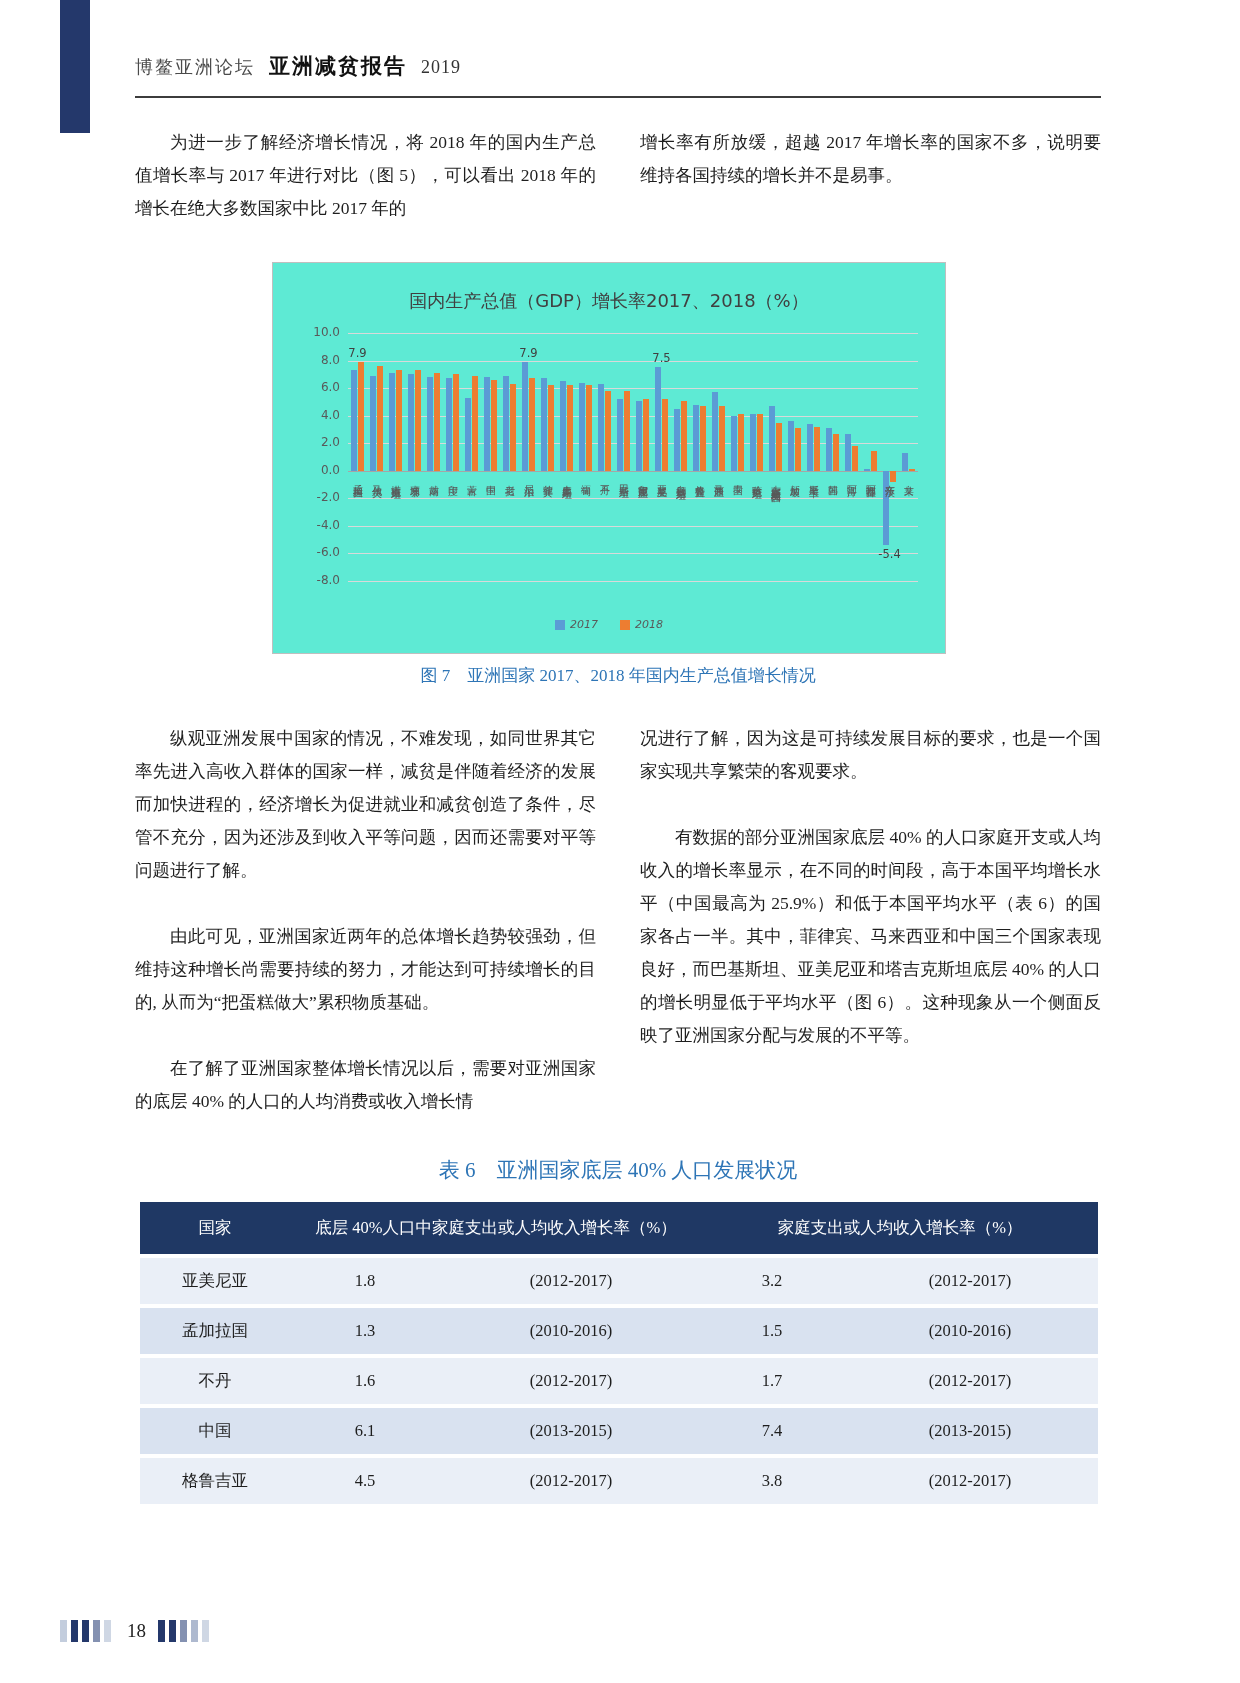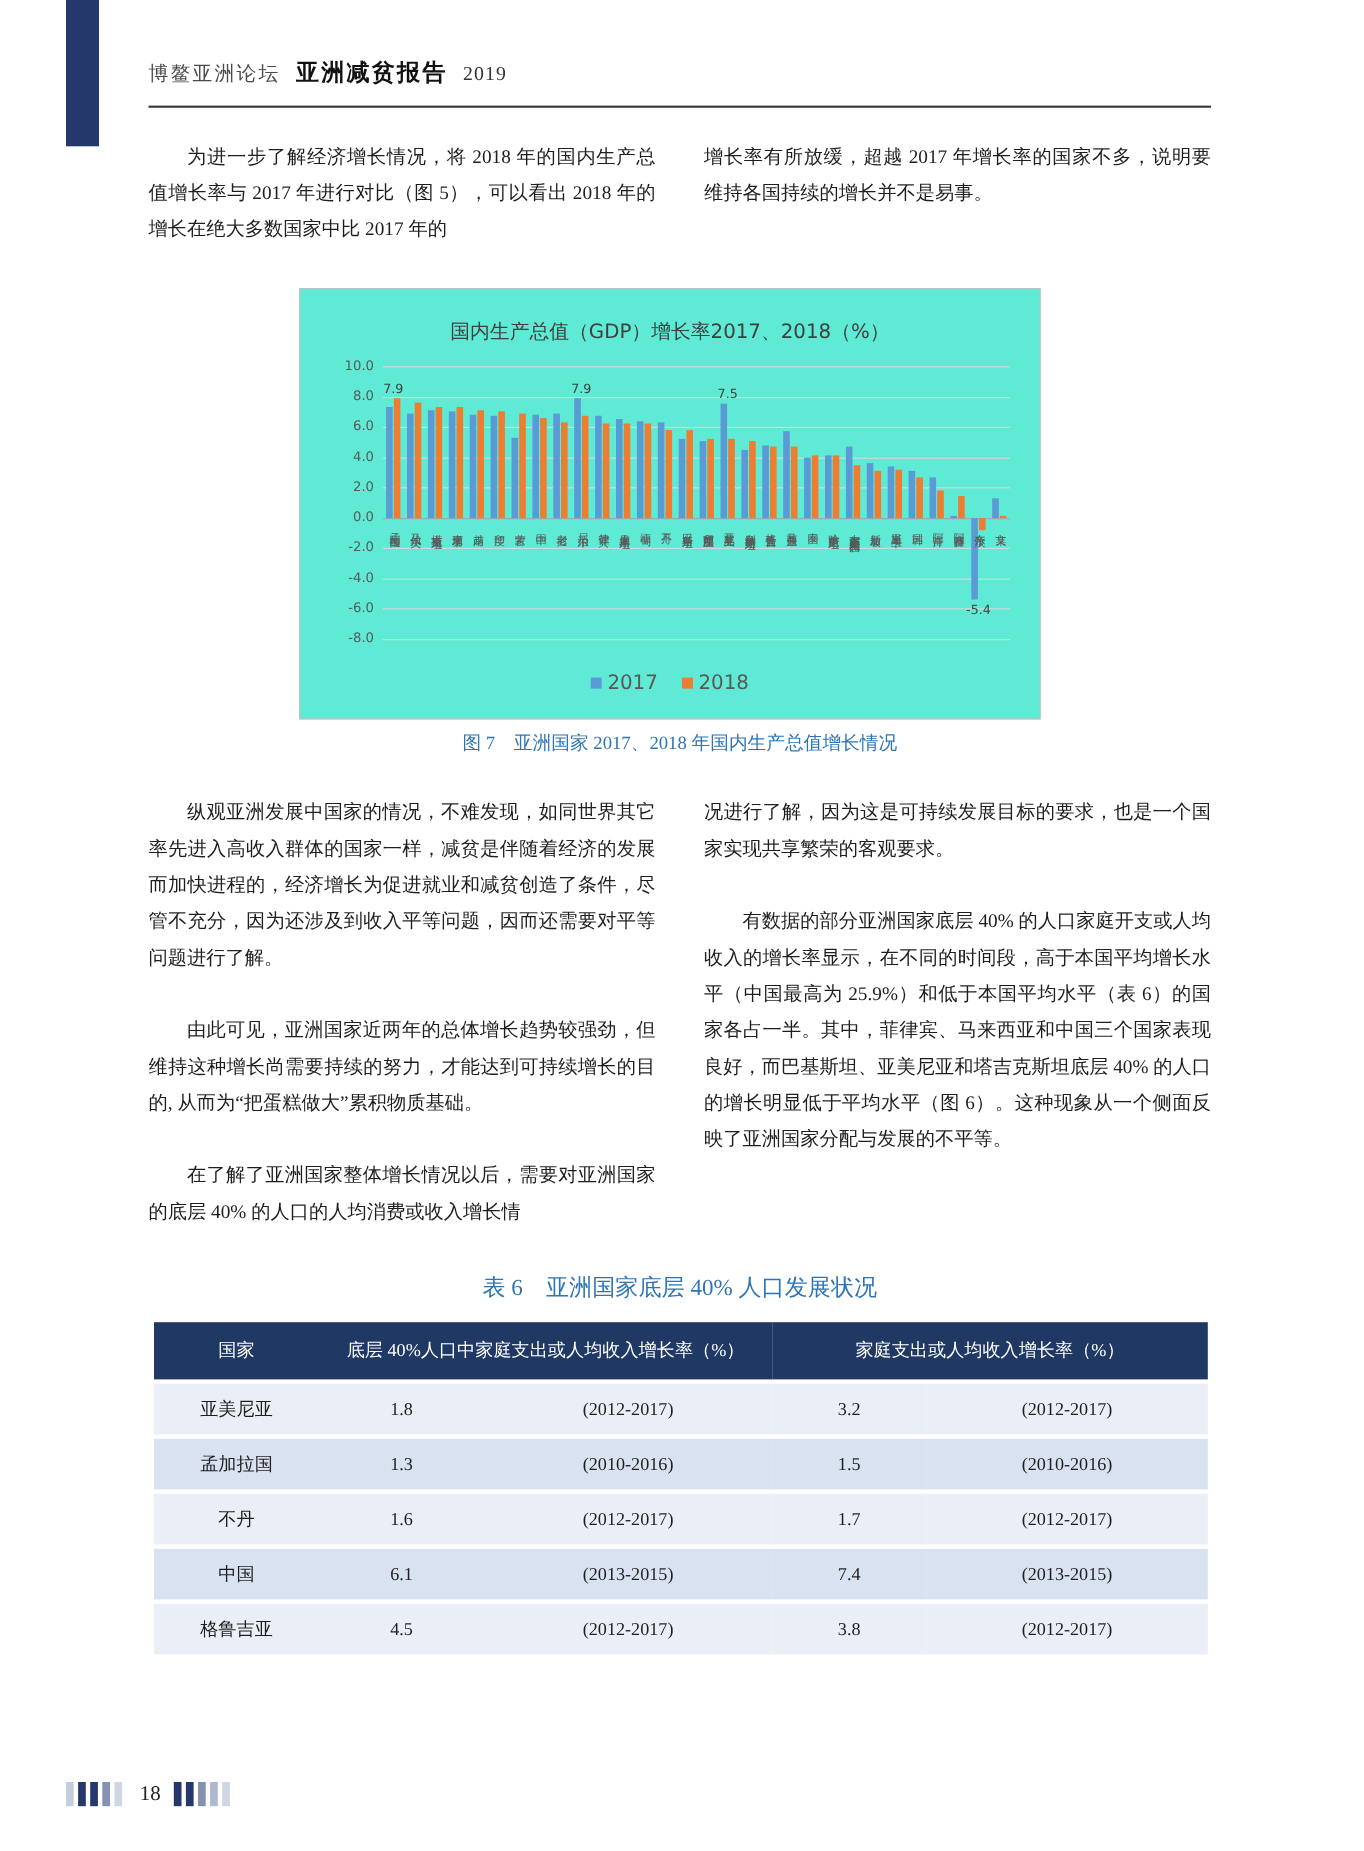--- a/index.html
+++ b/index.html
@@ -30,21 +30,21 @@
   .chart-plot{position:absolute;left:75px;top:70px;width:570px;height:248px;}
   .gridline{position:absolute;left:0;width:100%;height:1px;background:#d9d9d9;z-index:1;}
   .gridline.zero{background:#a6a6a6;}
   .ytick{position:absolute;left:-52px;width:44px;text-align:right;font-size:12px;color:#595959;}
   .bar{position:absolute;z-index:2;}
   .xlabel{position:absolute;z-index:3;writing-mode:vertical-rl;text-orientation:upright;
           font-size:10px;line-height:12px;width:12px;color:#595959;letter-spacing:1px;}
   .datalabel{position:absolute;width:34px;text-align:center;font-size:11.5px;color:#404040;z-index:4;}
   .chart-legend{position:absolute;left:0;right:0;bottom:22px;display:flex;justify-content:center;
                 gap:22px;align-items:center;}
-  .legend-item{display:flex;align-items:center;font-size:18px;color:#595959;}
+  .legend-item{display:flex;align-items:center;font-size:11px;color:#595959;font-style:italic;}
   .legend-swatch{display:inline-block;width:10px;height:10px;margin-right:5px;}
 
   
   .fig-caption{position:absolute;top:664px;left:135px;width:966px;text-align:center;
                color:#2E75B6;font-size:17px;}
   .tbl-caption{position:absolute;top:1156px;left:135px;width:966px;text-align:center;
                color:#2E75B6;font-size:21px;}
 
   
   .data-table{position:absolute;left:140px;top:1198px;width:958px;border-collapse:separate;

